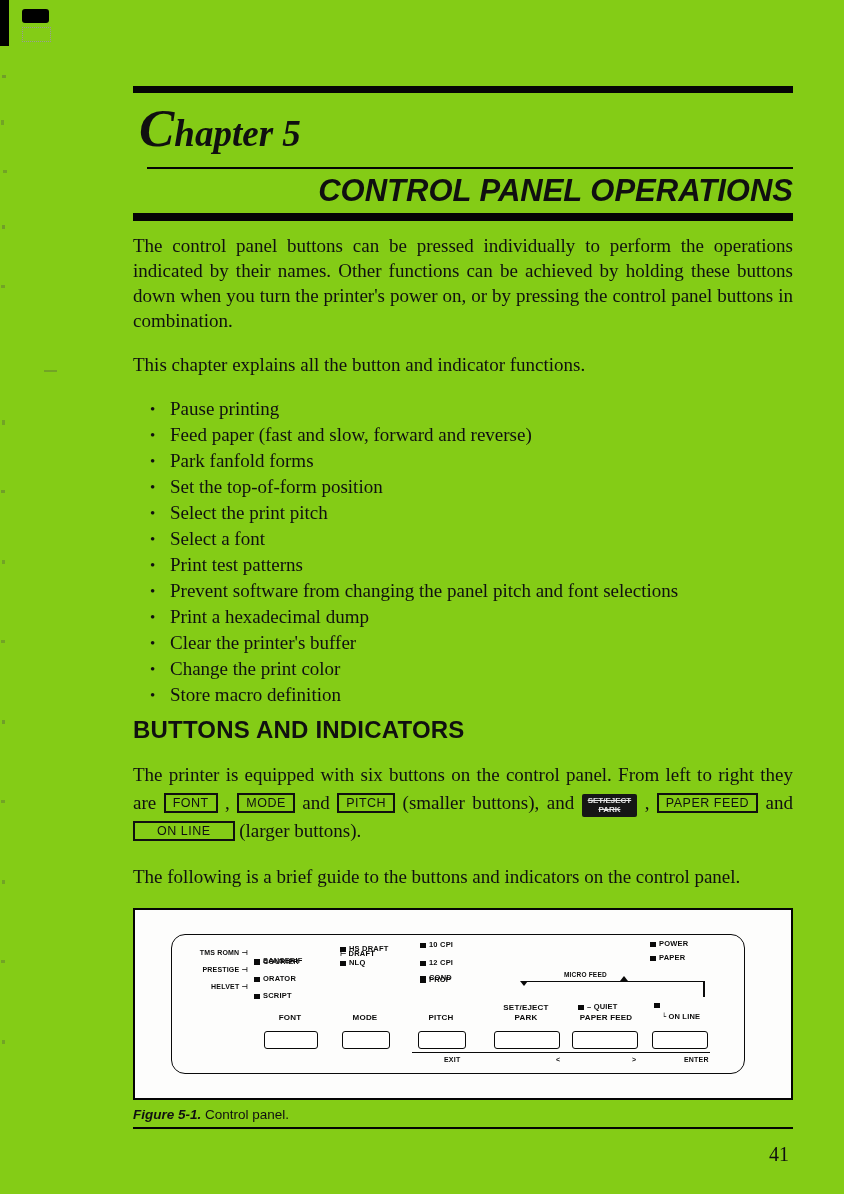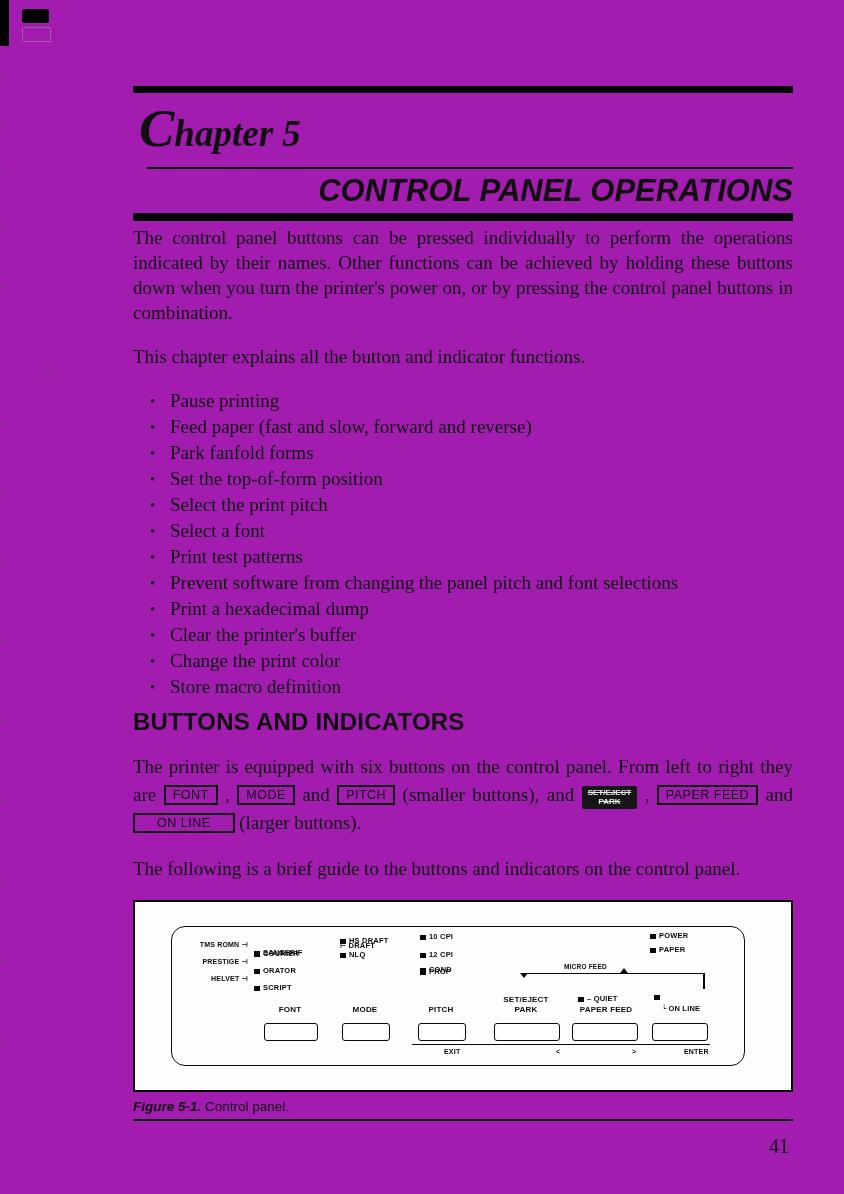--- a/index.html
+++ b/index.html
@@ -1,33 +1,33 @@
 <!DOCTYPE html>
 <html><head>
 <meta charset="utf-8">
 <style>
   html,body{margin:0;padding:0;background:#ffffff;}
-  .page{position:relative;width:844px;height:1194px;background:#a21caf;overflow:hidden;color:#101010;}
+  .page{position:relative;width:844px;height:1194px;background:#84cc16;overflow:hidden;color:#101010;}
 
   
   .spine-bar{position:absolute;left:0;top:0;width:9px;height:46px;background:#000;}
   .logo-blob{position:absolute;left:22px;top:9px;width:27px;height:14px;background:#000;border-radius:3px;}
   .logo-dotted{position:absolute;left:22px;top:27px;width:27px;height:13px;border:1px dotted #9a9a9a;}
   .noise{position:absolute;background:#4a4a4a;}
 
   .content{position:absolute;left:133px;top:86px;width:660px;}
 
   .rule-thick{height:7px;background:#050505;}
   .chapter{margin-top:10px;padding-left:6px;font-family:"Liberation Serif",serif;font-style:italic;font-weight:bold;font-size:37px;line-height:50px;}
   .chapter .bigc{font-size:53px;}
   .rule-thin{margin-top:8px;margin-left:14px;height:2px;background:#050505;}
   .title{margin-top:4px;text-align:right;font-family:"Liberation Sans",sans-serif;font-style:italic;font-weight:bold;font-size:31px;line-height:36px;}
   .rule-mid{margin-top:4px;height:8px;background:#050505;}
 
-  .para{margin-top:4px;font-family:"Liberation Serif",serif;font-size:19px;line-height:25px;text-align:justify;}
+  .para{margin-top:12px;font-family:"Liberation Serif",serif;font-size:19px;line-height:25px;text-align:justify;}
   .para.second{margin-top:13px;text-align:left;}
 
   .bullets{margin:4px 0 0 0;padding:0;list-style:none;}
   .bullets li{position:relative;padding-left:37px;font-family:"Liberation Serif",serif;font-size:19px;line-height:26px;}
   .bullets li::before{content:"•";position:absolute;left:17px;top:0;font-size:15px;}
 
   .sec-heading{margin-top:8px;font-family:"Liberation Sans",sans-serif;font-weight:bold;font-size:24px;line-height:28px;letter-spacing:.2px;}
 
   .btn-para{margin-top:17px;font-family:"Liberation Serif",serif;font-size:19px;line-height:28px;text-align:justify;}
   .btnbox{display:inline-block;border:2px solid #101010;padding:0 7px;font-family:"Liberation Sans",sans-serif;font-size:12.5px;line-height:16px;letter-spacing:.5px;vertical-align:2px;white-space:nowrap;}

